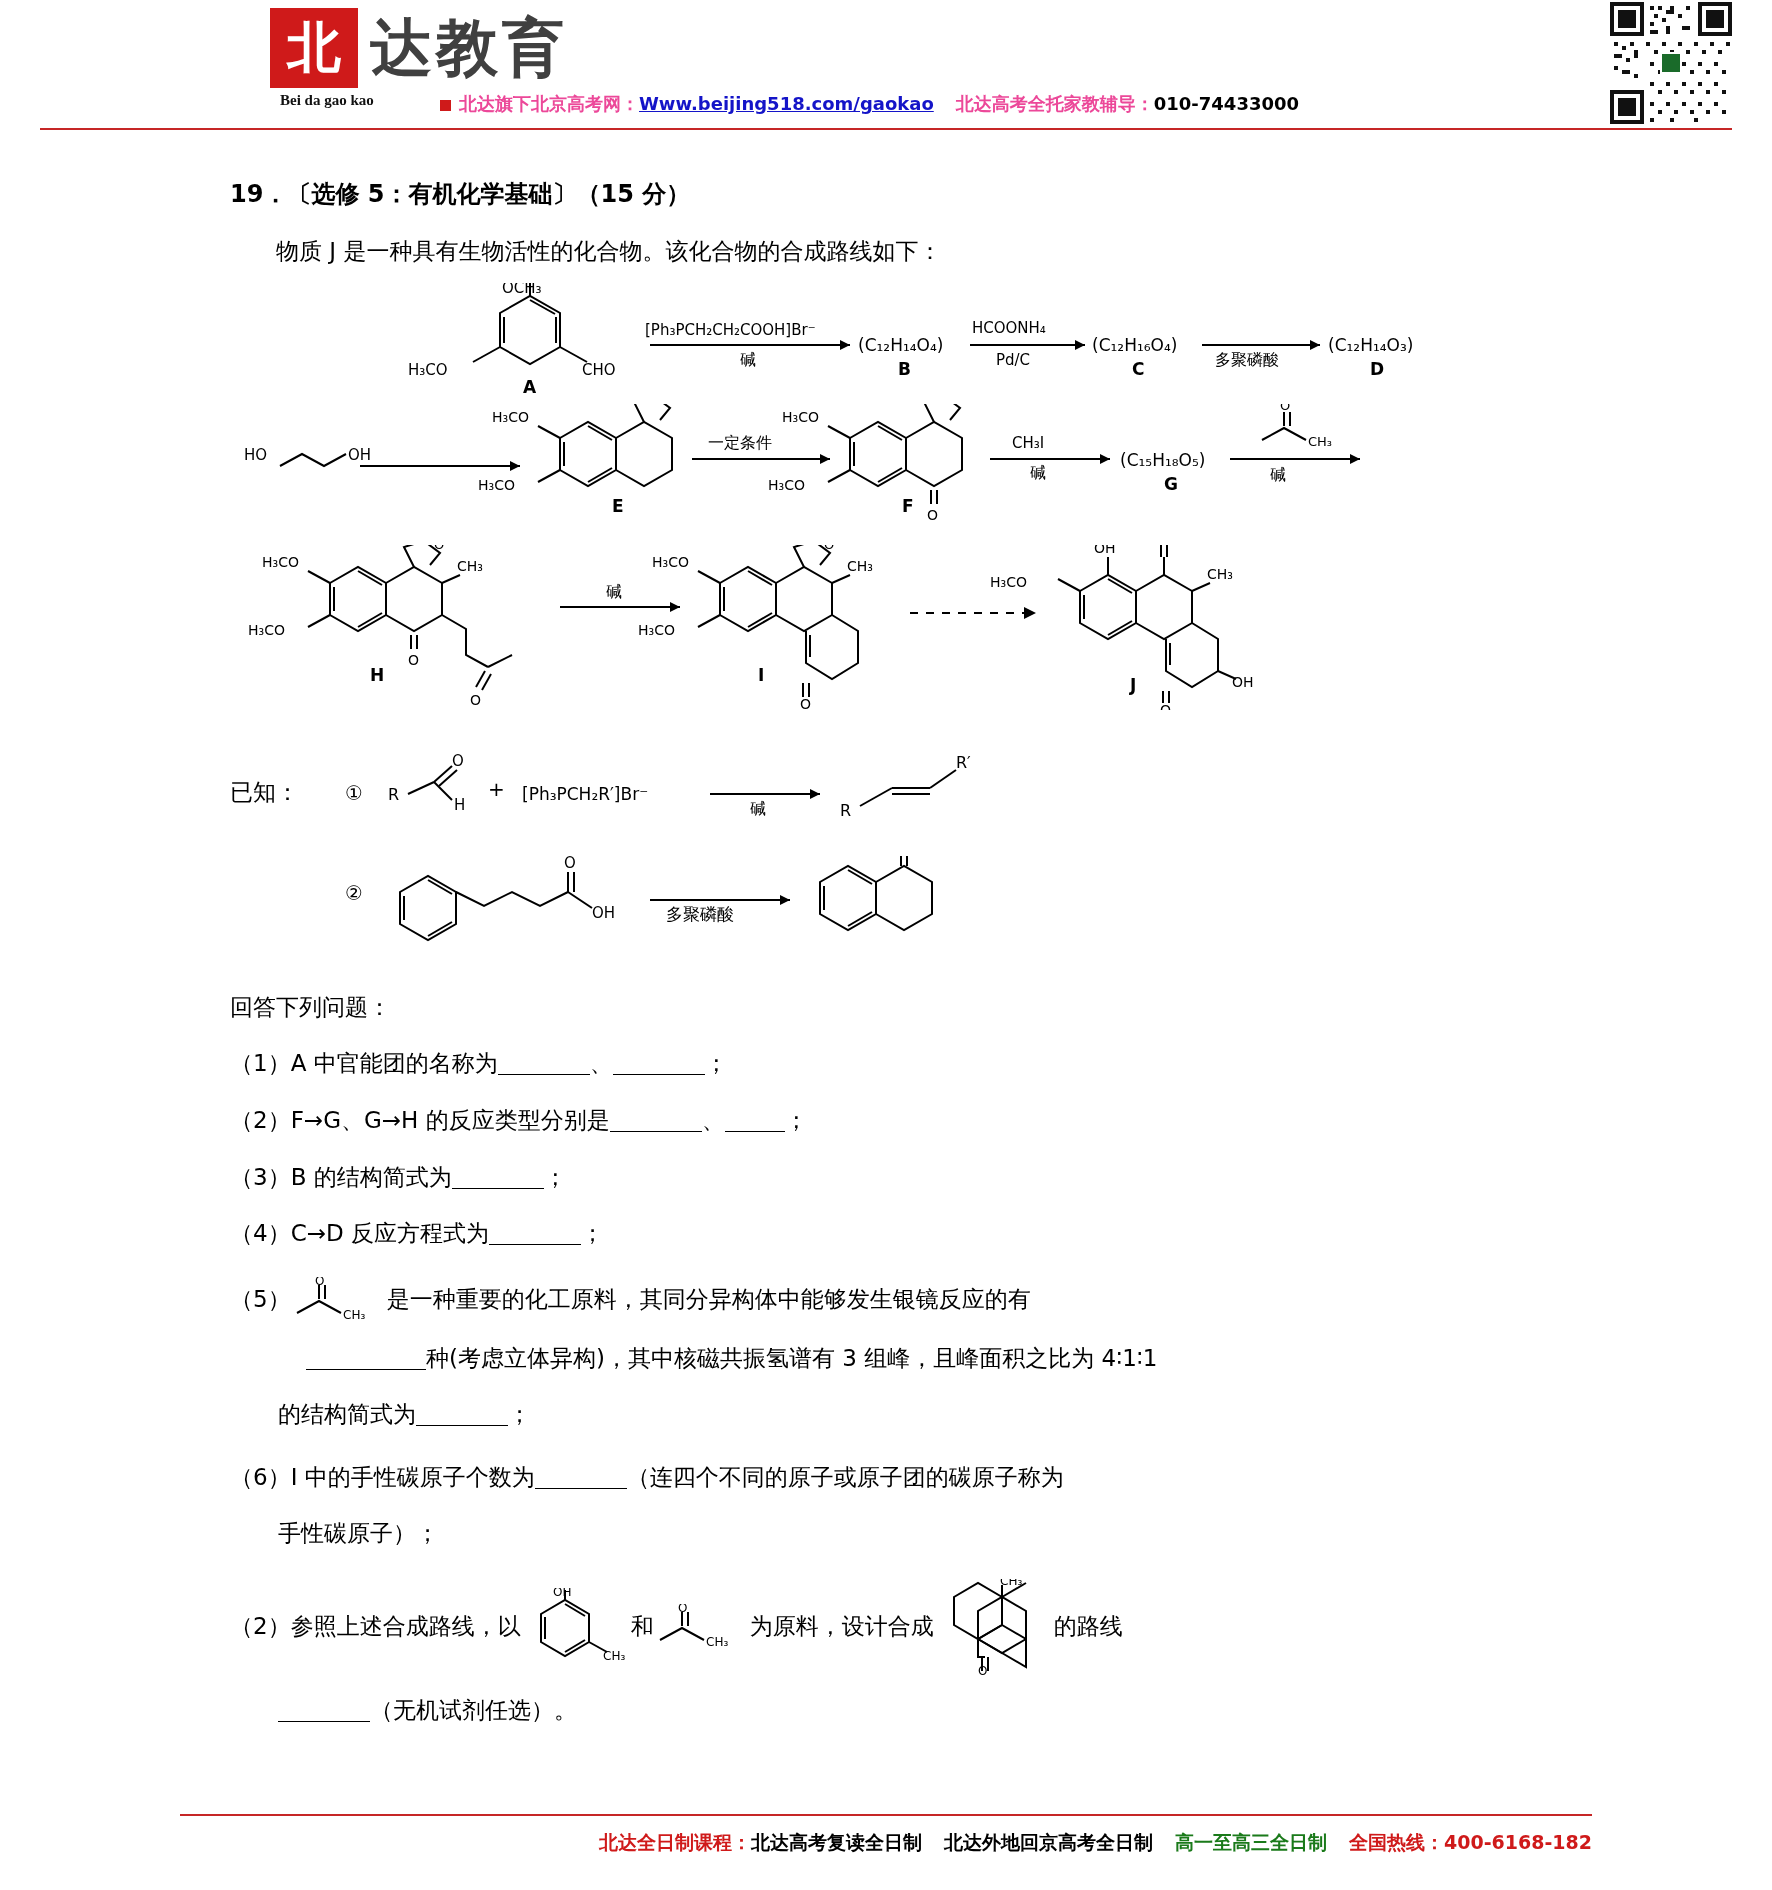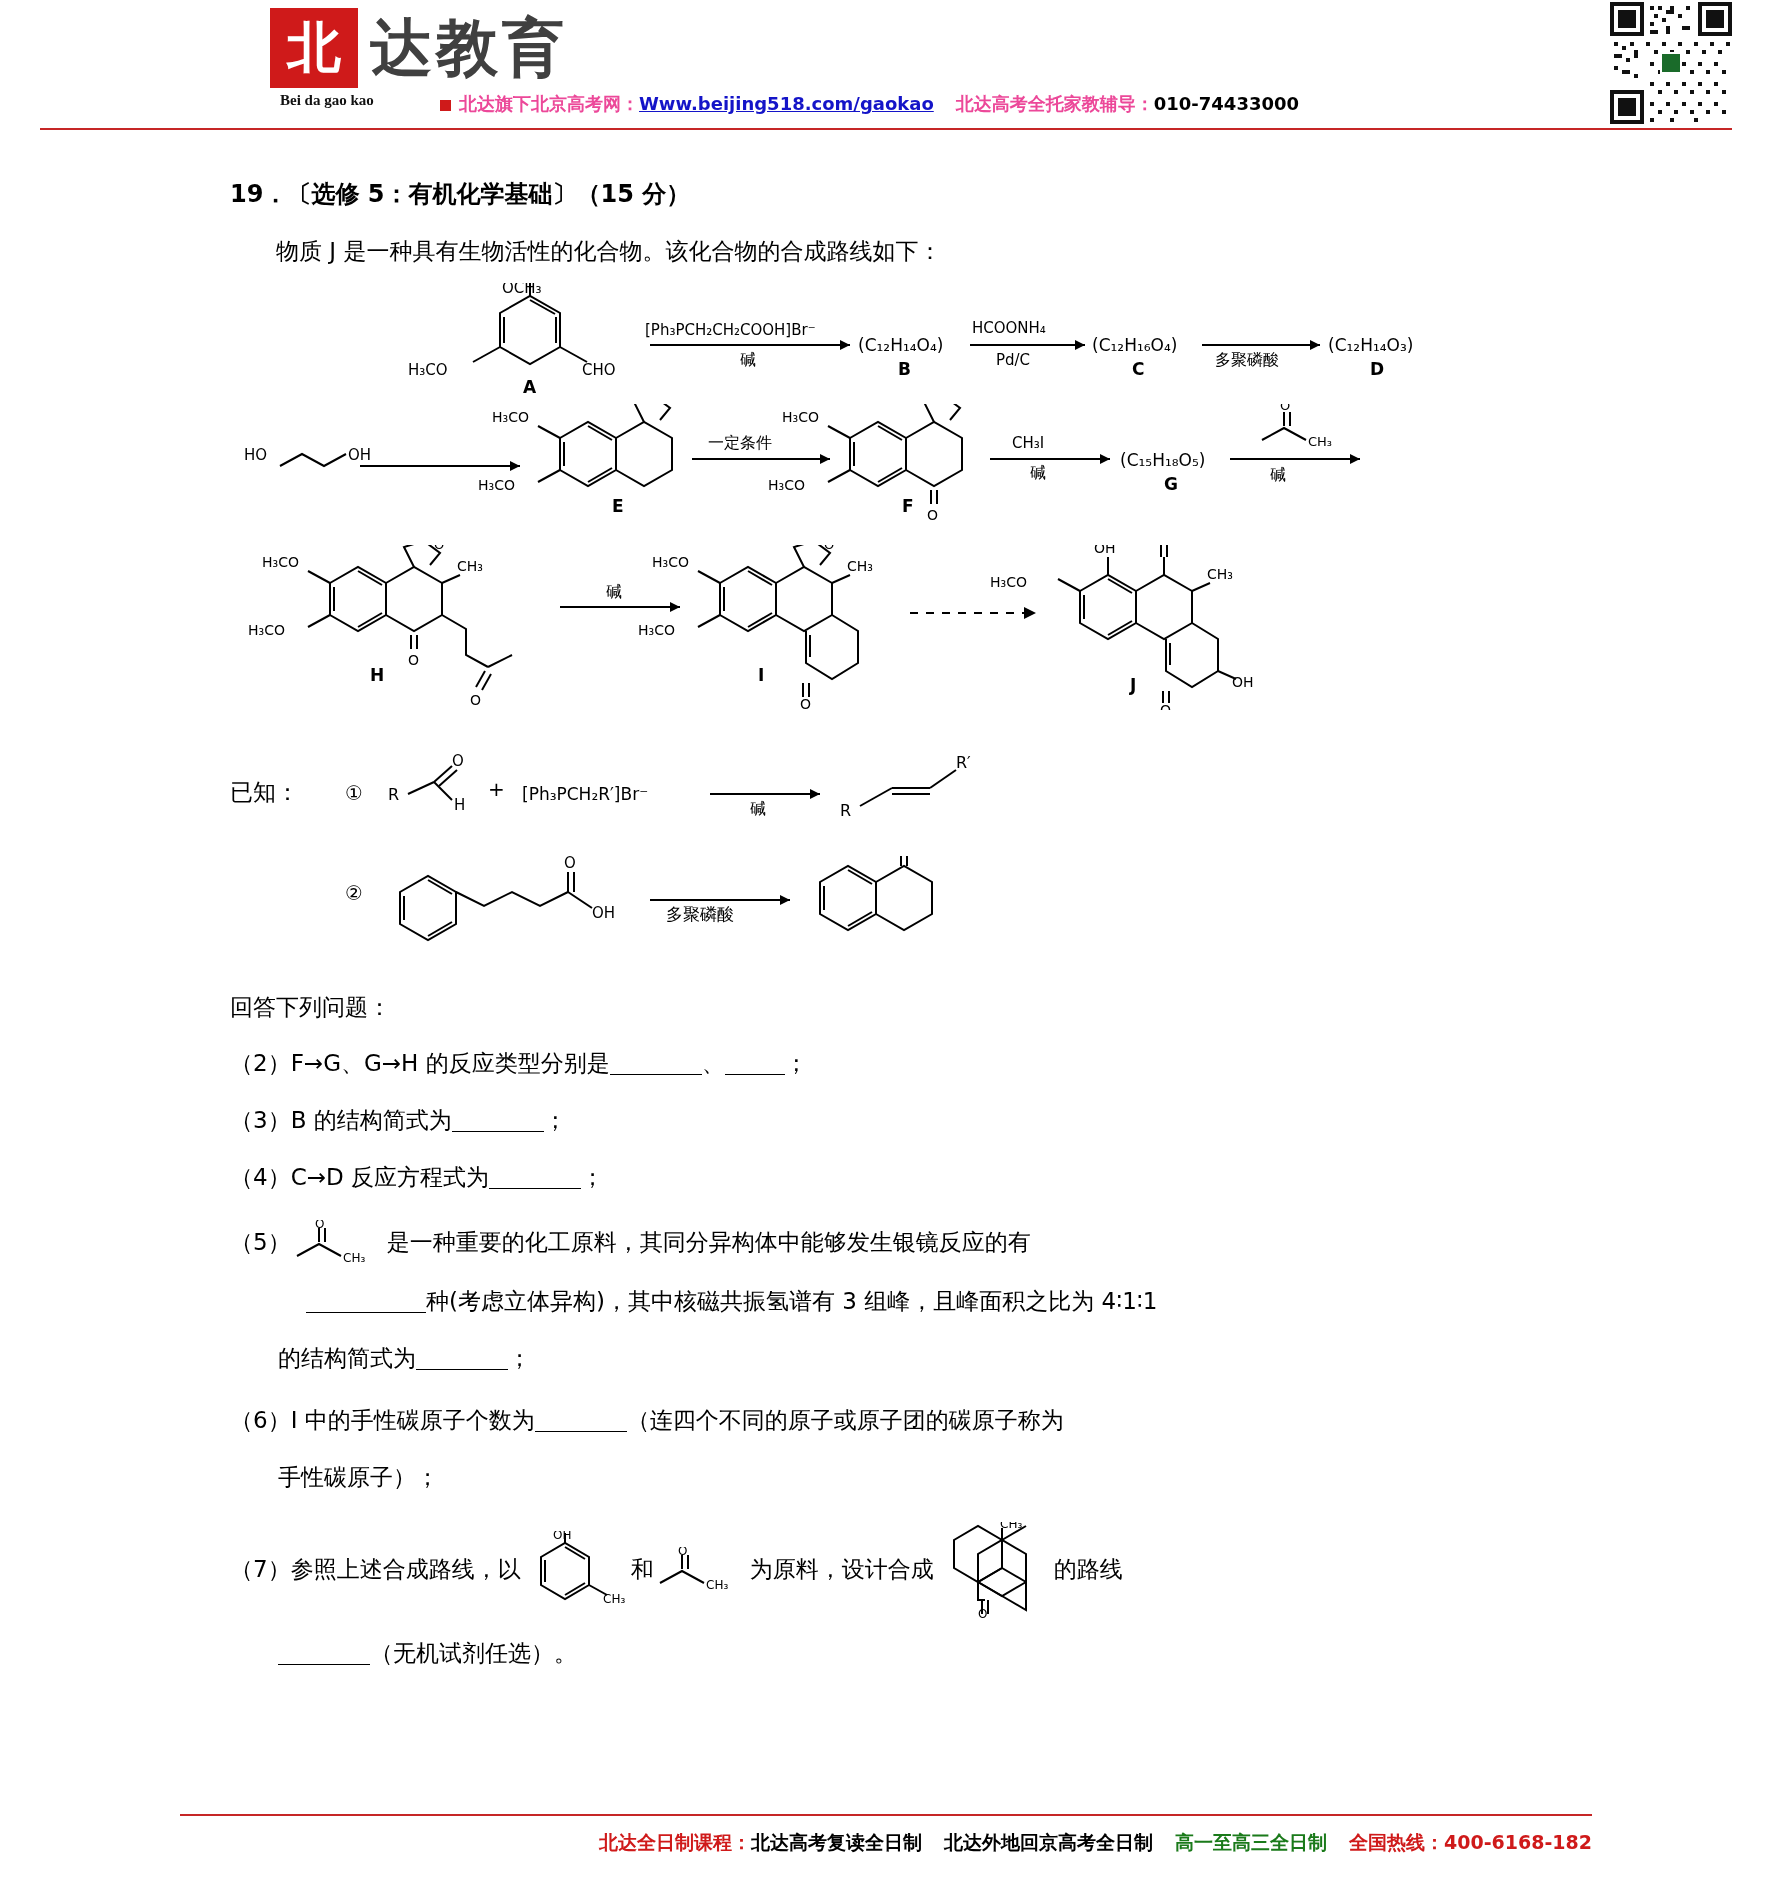--- a/index.html
+++ b/index.html
@@ -549,20 +549,23 @@
           <polyline points="646,26 674,10 702,26 702,58 674,74 646,58"></polyline>
           <line x1="671" y1="10" x2="671" y2="-6"></line>
           <line x1="677" y1="10" x2="677" y2="-6"></line>
         </g>
         <text x="667" y="-10" font-size="15">O</text>
       </svg>
     </div>
 
     <div class="qa" style="margin-top:20px;">回答下列问题：</div>
 
+    <div class="qa">
+      <span>（1）A 中官能团的名称为</span><span class="blank"></span><span>、</span><span class="blank"></span><span>；</span>
+    </div>
 
     <div class="qa">
       <span>（2）F→G、G→H 的反应类型分别是</span><span class="blank"></span><span>、</span><span class="blank w-sm"></span><span>；</span>
     </div>
 
     <div class="qa">
       <span>（3）B 的结构简式为</span><span class="blank"></span><span>；</span>
     </div>
 
     <div class="qa">
@@ -586,21 +589,21 @@
     <div class="qa indent">
       <span>的结构简式为</span><span class="blank"></span><span>；</span>
     </div>
 
     <div class="qa" style="margin-top:20px;">
       <span>（6）I 中的手性碳原子个数为</span><span class="blank"></span><span>（连四个不同的原子或原子团的碳原子称为</span>
     </div>
     <div class="qa indent">手性碳原子）；</div>
 
     <div class="qa" style="margin-top:24px;">
-      <span>（7）参照上述合成路线，以</span><svg class="inline-svg" width="110" height="78" viewBox="0 0 110 78" font-family="DejaVu Sans, sans-serif">
+      <span>（2）参照上述合成路线，以</span><svg class="inline-svg" width="110" height="78" viewBox="0 0 110 78" font-family="DejaVu Sans, sans-serif">
         <g stroke="#000" stroke-width="2" fill="none">
           <polygon points="20,26 44,12 68,26 68,54 44,68 20,54"></polygon>
           <line x1="24" y1="29" x2="24" y2="51"></line>
           <line x1="44" y1="16" x2="64" y2="28"></line>
           <line x1="44" y1="64" x2="64" y2="52"></line>
           <line x1="44" y1="12" x2="44" y2="2"></line>
           <line x1="68" y1="54" x2="86" y2="64"></line>
         </g>
         <text x="32" y="8" font-size="12">OH</text>
         <text x="82" y="72" font-size="12">CH₃</text>

